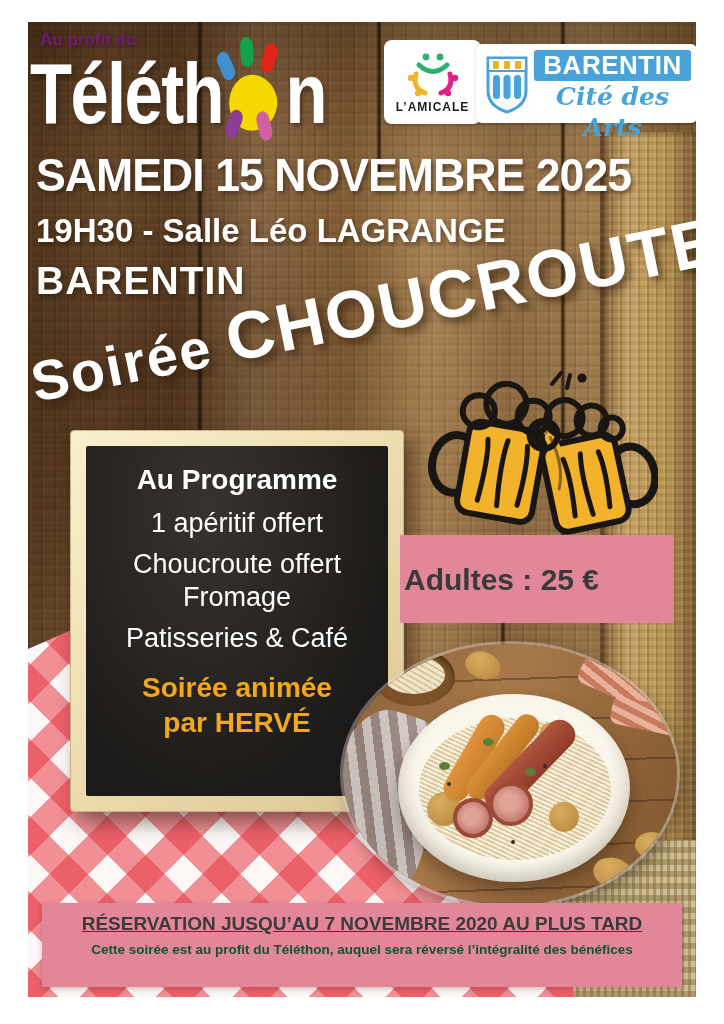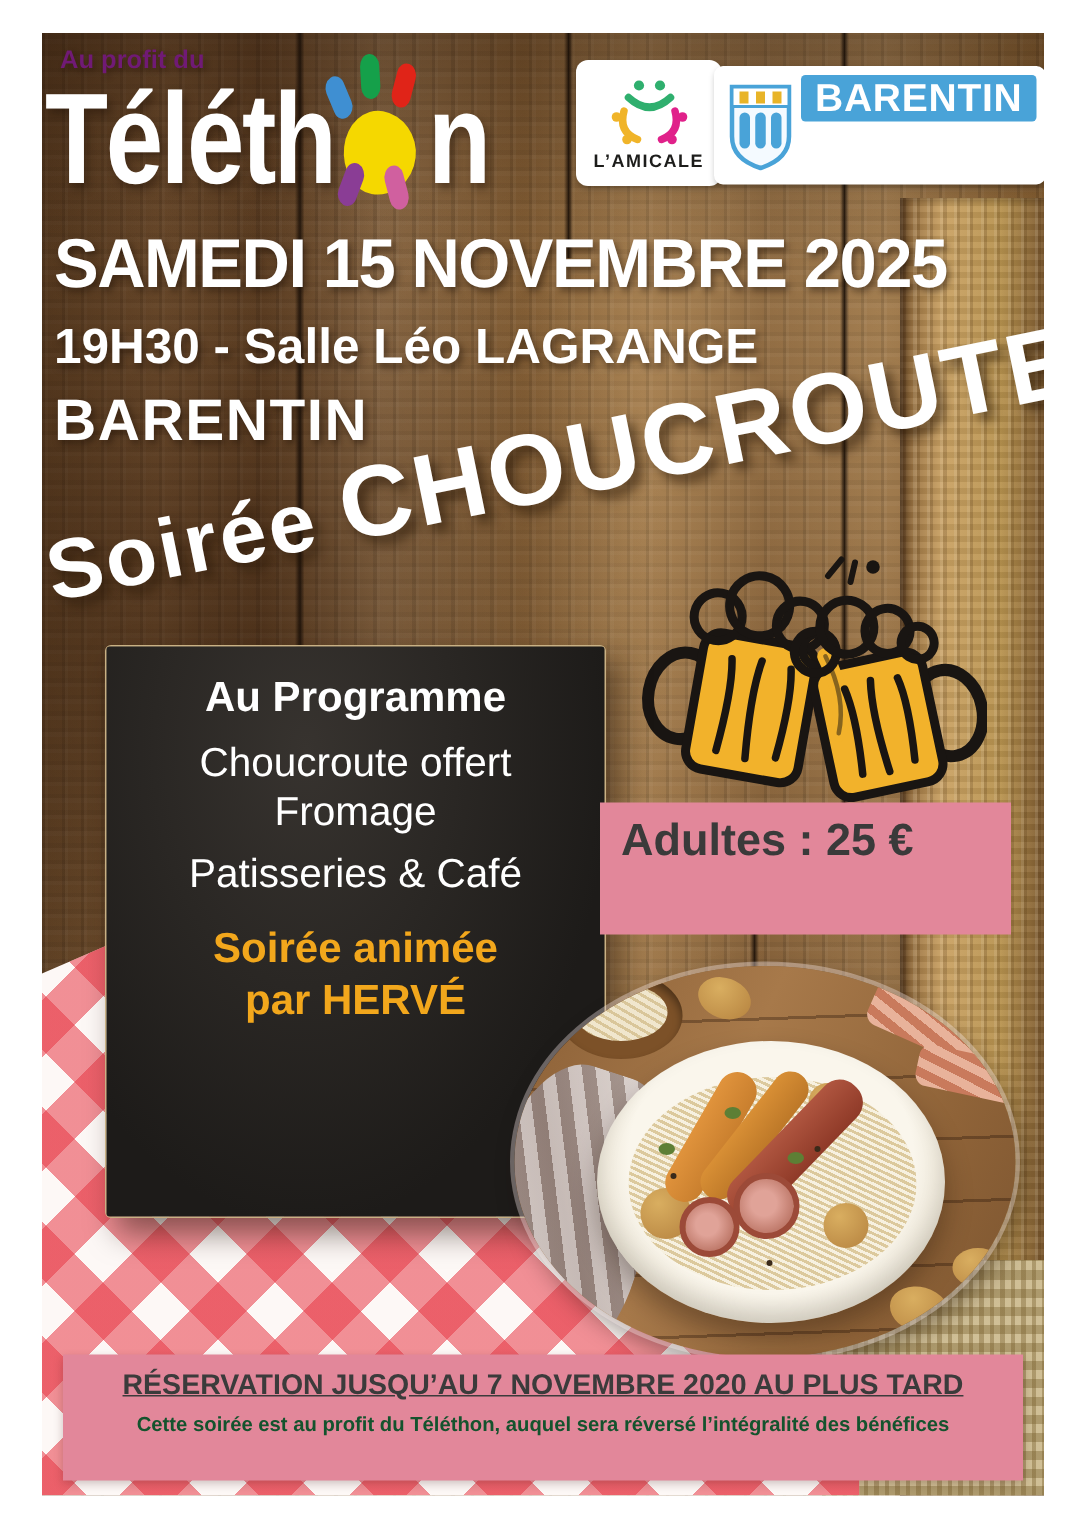--- a/index.html
+++ b/index.html
@@ -82,39 +82,39 @@
   .date{top:126px;font-size:46px;font-weight:bold;letter-spacing:-1px;transform:scaleX(.97);transform-origin:left;}
   .timeplace{top:190px;font-size:33px;font-weight:bold;}
   .city{top:237px;font-size:39px;font-weight:bold;letter-spacing:1px;}
   .event-title{position:absolute;left:6px;top:302px;width:664px;transform:rotate(-11.5deg);
     transform-origin:12% 80%;color:#fff;white-space:nowrap;
     text-shadow:4px 6px 8px rgba(35,18,4,.55);}
   .title-w1{font-size:56px;font-weight:bold;letter-spacing:2px;}
   .title-w2{font-size:67px;font-weight:bold;letter-spacing:2px;margin-left:12px;}
 
   
-  .board-frame{position:absolute;left:42px;top:408px;width:334px;height:382px;border-radius:4px;
+  .board-frame{position:absolute;left:42px;top:408px;width:334px;height:382px;padding:15px;border-radius:4px;
     background:linear-gradient(135deg,#f9efcd 0%,#ecd9ab 55%,#dfc globally 100%);
     background:linear-gradient(135deg,#f9efcd 0%,#ecd9ab 55%,#d9c493 100%);
     border:1px solid #c9b184;box-shadow:8px 10px 20px rgba(30,15,5,.5);}
   .board{width:100%;height:100%;border-radius:2px;padding:18px 6px;text-align:center;color:#fff;
     background:radial-gradient(ellipse at 40% 18%, #37332f, #1d1b19 72%);}
   .board-heading{font-size:28px;font-weight:bold;margin-bottom:12px;}
   .board-item{font-size:27px;margin-bottom:10px;}
   .board-item.tight{margin-bottom:2px;}
   .board-item.italic{font-style:italic;}
   .board-highlight{font-size:28px;font-weight:bold;color:var(--chalk-yellow);line-height:1.25;text-align:center;}
   .board-highlight.first{margin-top:16px;}
 
   
   .mugs{position:absolute;left:398px;top:338px;}
 
   
   .price-box{position:absolute;left:372px;top:513px;width:274px;height:88px;background:var(--pink);
-    padding:6px 14px;display:flex;flex-direction:column;justify-content:flex-start;}
+    padding:6px 4px;display:flex;flex-direction:column;justify-content:center;}
   .price-line{font-size:30px;font-weight:bold;color:#3a3a3a;line-height:1.3;white-space:nowrap;}
 
   
   .photo{position:absolute;left:315px;top:622px;width:334px;height:261px;border-radius:50%;overflow:hidden;
     box-shadow:0 0 0 3px rgba(255,240,240,.35), 4px 8px 16px rgba(25,12,4,.4);
     background:
       repeating-linear-gradient(178deg, rgba(0,0,0,0) 0 40px, rgba(40,20,8,.35) 40px 42px),
       linear-gradient(115deg,#8a5f36,#a7794a 40%,#8f6338 75%,#7c5530);}
   .photo *{position:absolute;}
   .ph-bowl{left:30px;top:4px;width:82px;height:58px;border-radius:50%;background:#7c5128;
@@ -200,20 +200,21 @@
         <path d="M4,5 h38 v33 q0,15 -19,21 q-19,-6 -19,-21 Z" fill="#f4faff" stroke="#49a3d8" stroke-width="3"></path>
         <rect x="4" y="5" width="38" height="13" fill="#fff" stroke="#49a3d8" stroke-width="2"></rect>
         <rect x="9" y="8" width="6" height="8" fill="#e8b428"></rect>
         <rect x="20" y="8" width="6" height="8" fill="#e8b428"></rect>
         <rect x="31" y="8" width="6" height="8" fill="#e8b428"></rect>
         <rect x="9" y="22" width="7" height="24" rx="3.5" fill="#49a3d8"></rect>
         <rect x="19.5" y="22" width="7" height="24" rx="3.5" fill="#49a3d8"></rect>
         <rect x="30" y="22" width="7" height="24" rx="3.5" fill="#49a3d8"></rect>
       </svg>
       <span class="barentin-name">BARENTIN</span>
+      <span class="barentin-tagline">Cité des Arts</span>
     </div>
 
     <div class="shadowed date">SAMEDI 15 NOVEMBRE 2025</div>
     <div class="shadowed timeplace">19H30 - Salle Léo LAGRANGE</div>
     <div class="shadowed city">BARENTIN</div>
 
     <div class="event-title">
       <span class="title-w1">Soirée</span>
       <span class="title-w2">CHOUCROUTE</span>
     </div>
@@ -246,20 +247,21 @@
       <g stroke="#191512" stroke-width="4" stroke-linecap="round">
         <path d="M126,24 l9,-11"></path>
           <path d="M141,28 l3,-13"></path>
       </g>
       <circle cx="156" cy="18" r="4.5" fill="#191512"></circle>
     </svg>
 
     <div class="board-frame">
       <div class="board">
         <div class="board-heading">Au Programme</div>
+        <div class="board-item">1 apéritif offert</div>
         <div class="board-item tight">Choucroute offert</div>
         <div class="board-item">Fromage</div>
         <div class="board-item">Patisseries &amp; Café</div>
         <div class="board-highlight first">Soirée animée</div>
         <div class="board-highlight">par HERVÉ</div>
       </div>
     </div>
 
     <div class="price-box">
       <div class="price-line">Adultes : 25 €</div>

